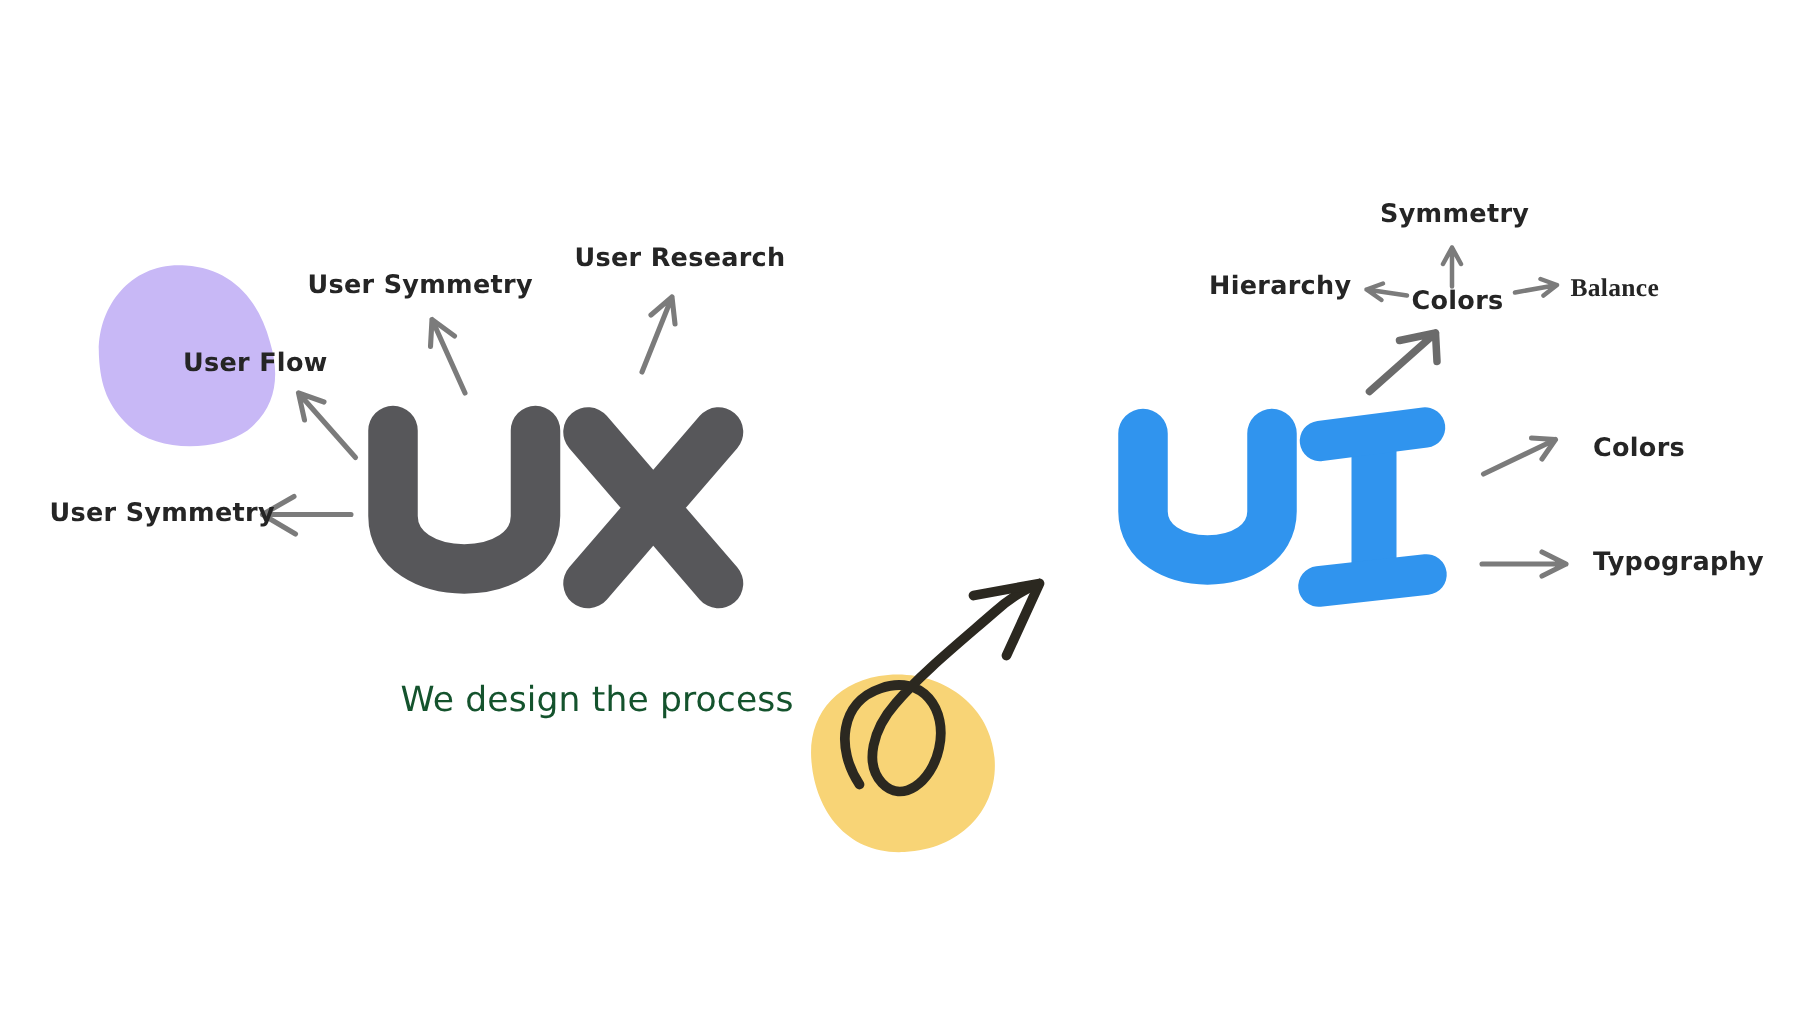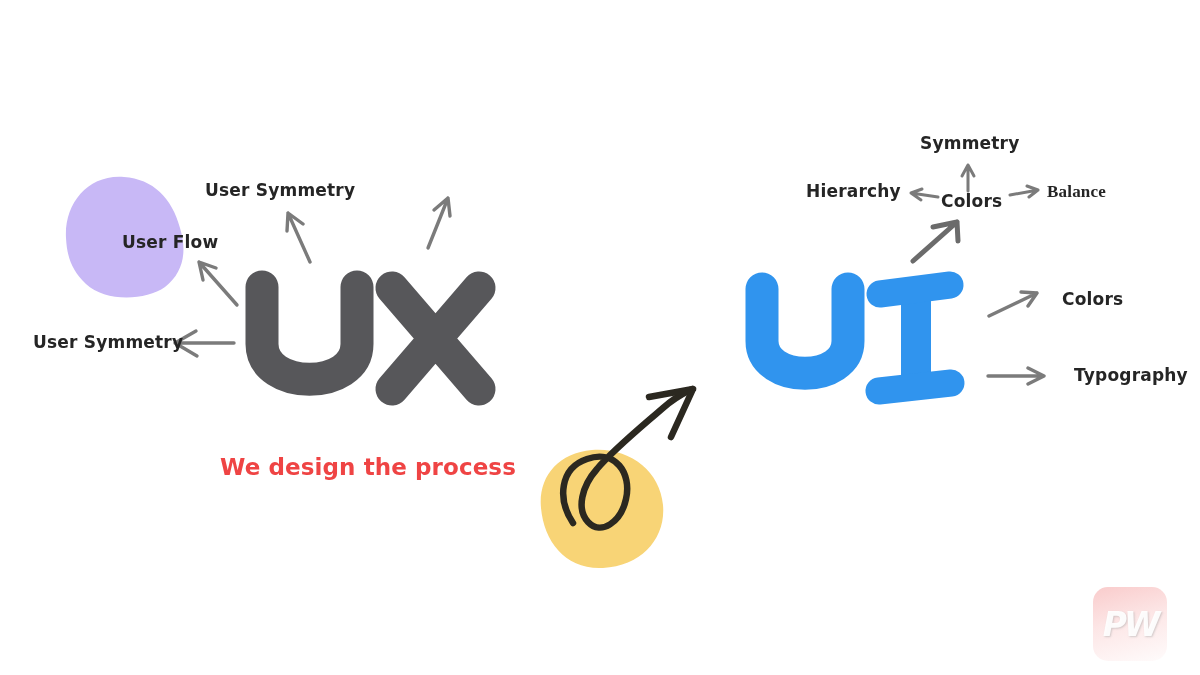--- a/index.html
+++ b/index.html
@@ -12,22 +12,22 @@
     position:relative;width:1200px;height:675px;background:#ffffff;
   }
   .layer{position:absolute;left:0;top:0;width:1200px;height:675px;}
   .label{
     position:absolute;
     font-size:17px;font-weight:700;color:#252525;
     white-space:nowrap;letter-spacing:0.2px;line-height:22px;
   }
   .caption{
     position:absolute;
-    font-size:23px;font-weight:700;color:#ef4444;
-    white-space:nowrap;line-height:27px;letter-spacing:0.1px;
+    font-size:23px;font-weight:400;color:#14532d;
+    white-space:nowrap;line-height:27px;letter-spacing:0.1px;margin-left:47px;
   }
   .watermark{
     position:absolute;left:1093px;top:587px;width:74px;height:74px;
     border-radius:15px;
     background:linear-gradient(165deg, rgba(240,120,120,0.38) 0%, rgba(242,130,130,0.20) 45%, rgba(245,160,160,0.04) 100%);
     display:flex;align-items:center;justify-content:center;
   }
   .watermark span{
     font-size:33px;font-weight:800;font-style:italic;
     letter-spacing:-3px;color:rgba(255,255,255,0.93);
@@ -73,28 +73,26 @@
     <path fill="none" stroke-width="5" stroke-linecap="round" stroke-linejoin="round" d="M913 261 L957 222 M933 227 L957 222 L958 241" stroke="#6b6b6b"></path>
 
     <g fill="none" stroke-width="6.5" stroke-linecap="round" stroke-linejoin="round" stroke="#2b2820">
       <path d="M573 523 C557 499 560 468 587 459 C615 449 632 473 626 499 C621 522 601 536 588 522 C576 509 582 486 597 469 C613 450 640 428 663 408 C673 399 680 395 690 390"></path>
       <path d="M649 397 L693 389 M693 389 L671 437"></path>
     </g>
   </svg>
 
   <span class="label" style="left:122px;top:231px;">User Flow</span>
   <span class="label" style="left:205px;top:179px;">User Symmetry</span>
+  <span class="label" style="left:383px;top:161px;">User Research</span>
   <span class="label" style="left:33px;top:331px;">User Symmetry</span>
 
   <span class="label" style="left:920px;top:132px;">Symmetry</span>
   <span class="label" style="left:806px;top:180px;">Hierarchy</span>
   <span class="label" style="left:941px;top:190px;">Colors</span>
   <span class="label" style="left:1047px;top:181px;font-family:Liberation Serif, serif;">Balance</span>
   <span class="label" style="left:1062px;top:288px;">Colors</span>
-  <span class="label" style="left:1062px;top:364px;margin-left:12px;">Typography</span>
+  <span class="label" style="left:1062px;top:364px;">Typography</span>
 
   <div class="caption" style="left:220px;top:454px;">We design the process</div>
 
-  <div class="watermark">
-    <span>PW</span>
-  </div>
 
 </div>
 
 </body></html>

